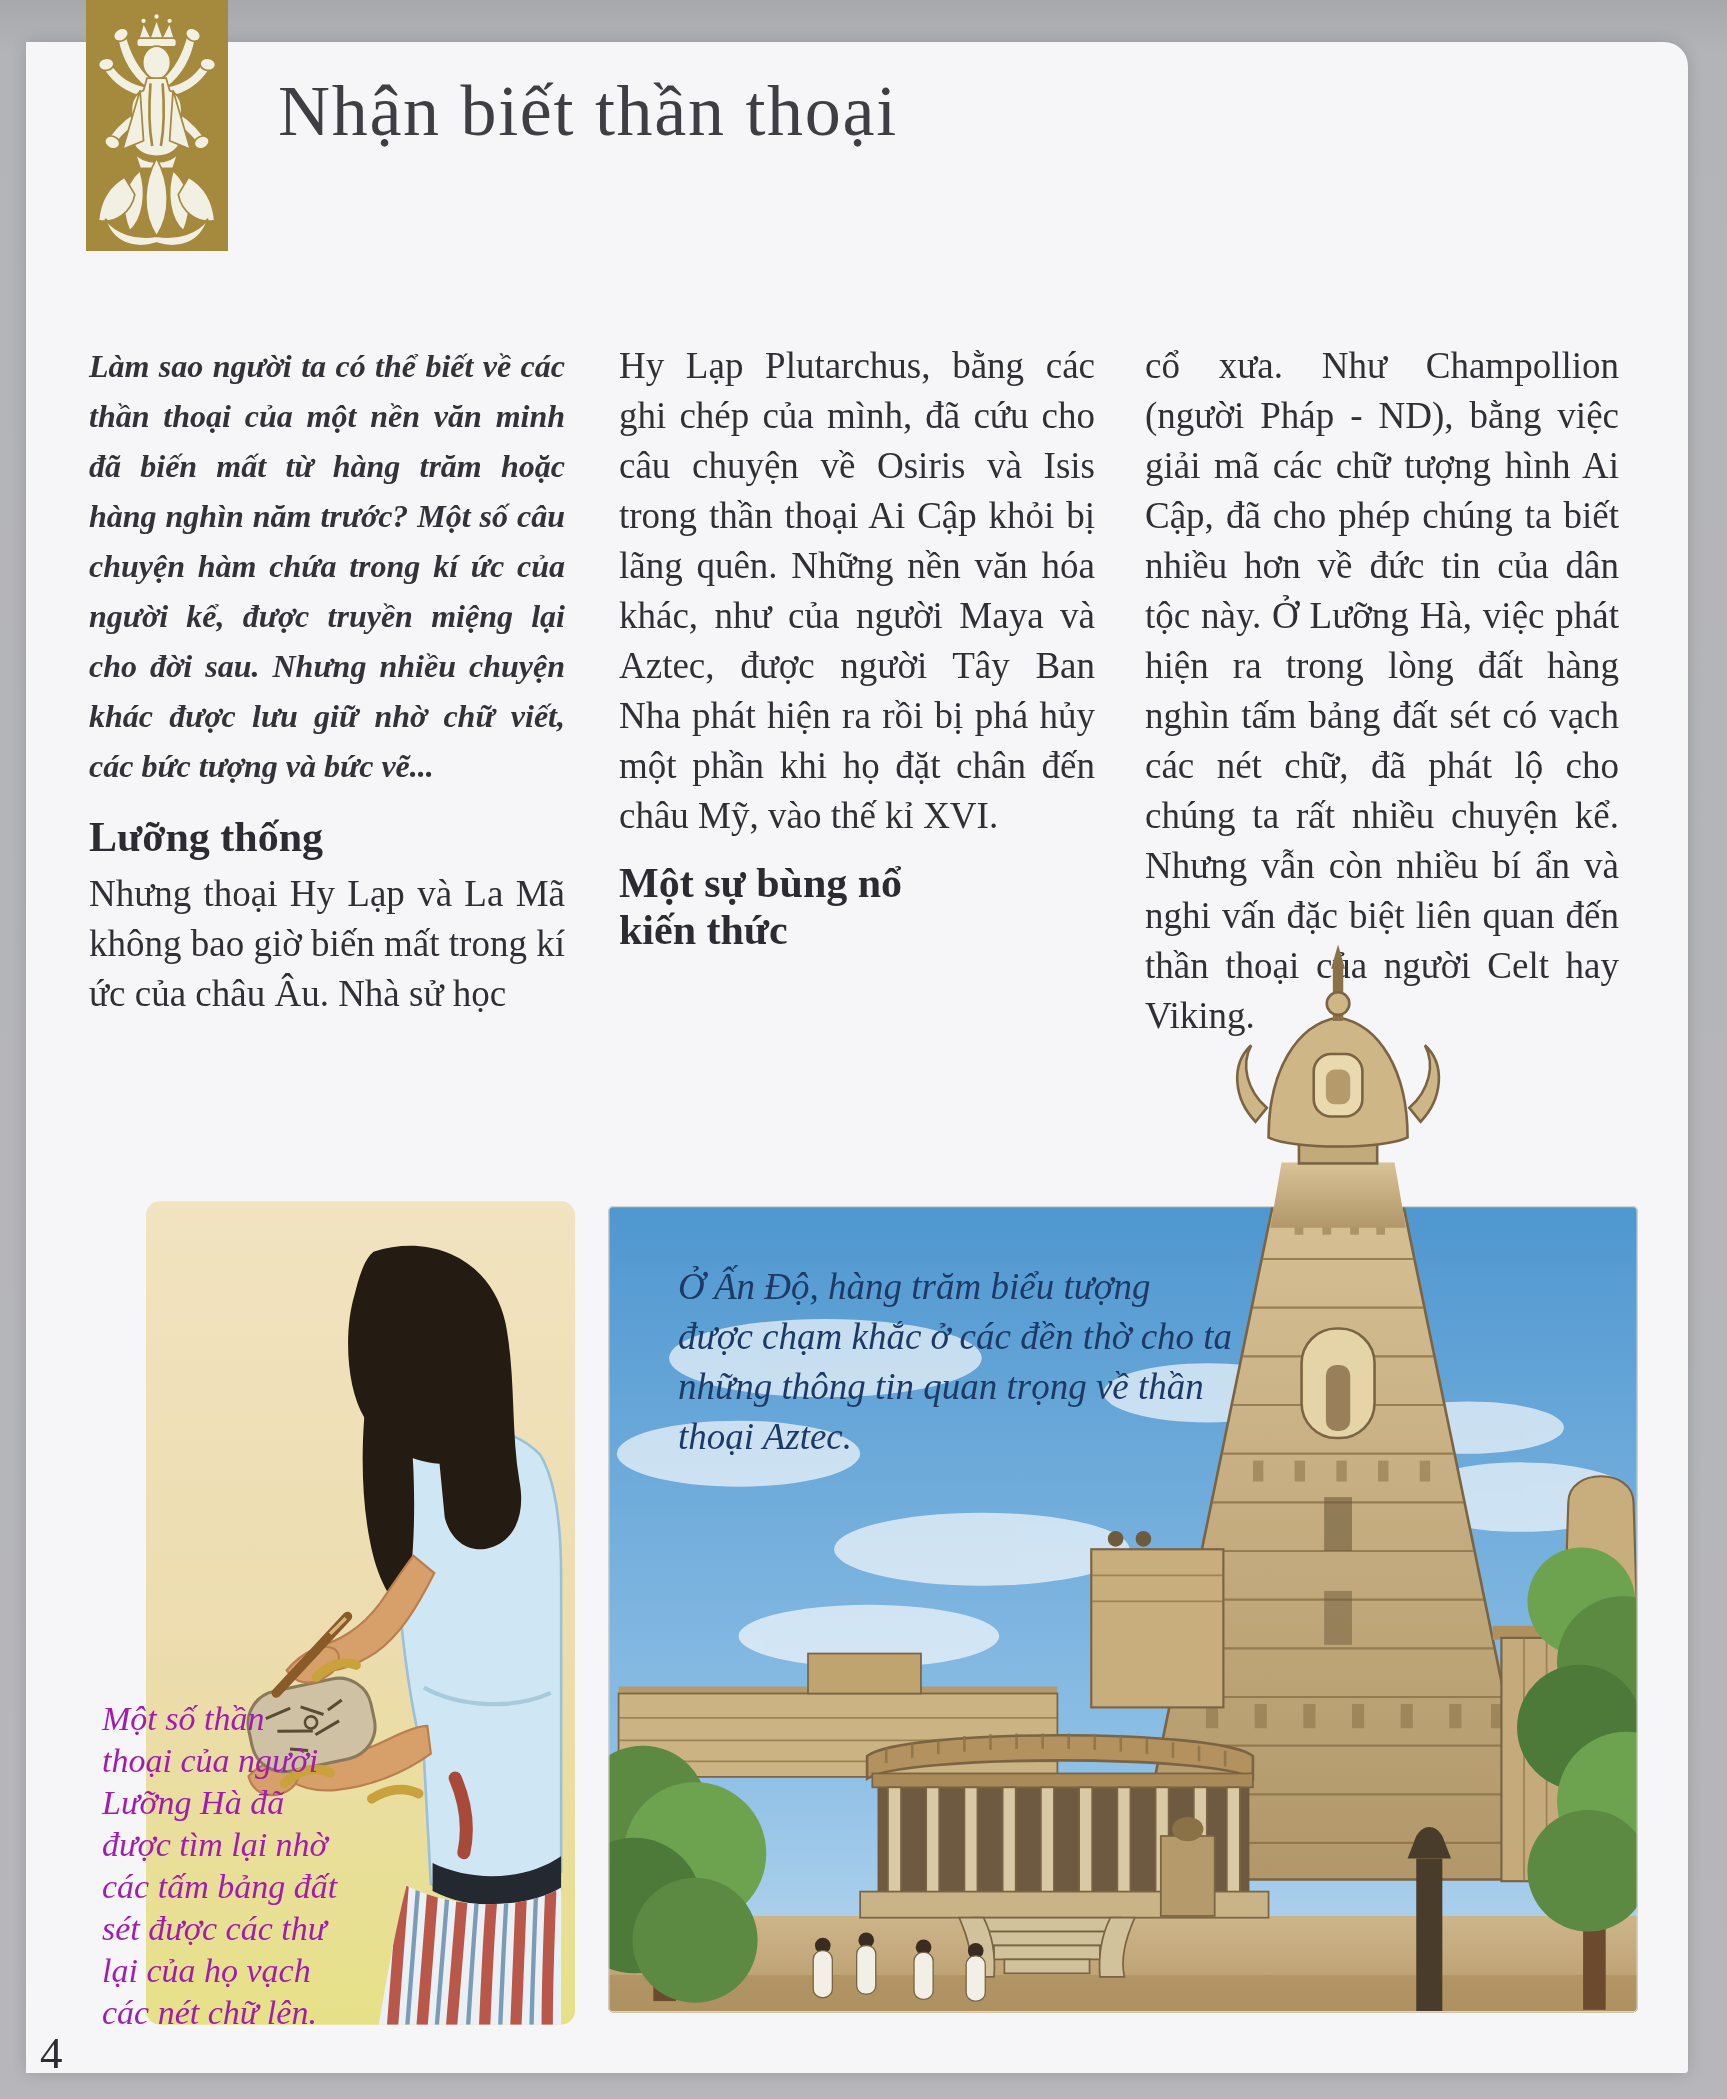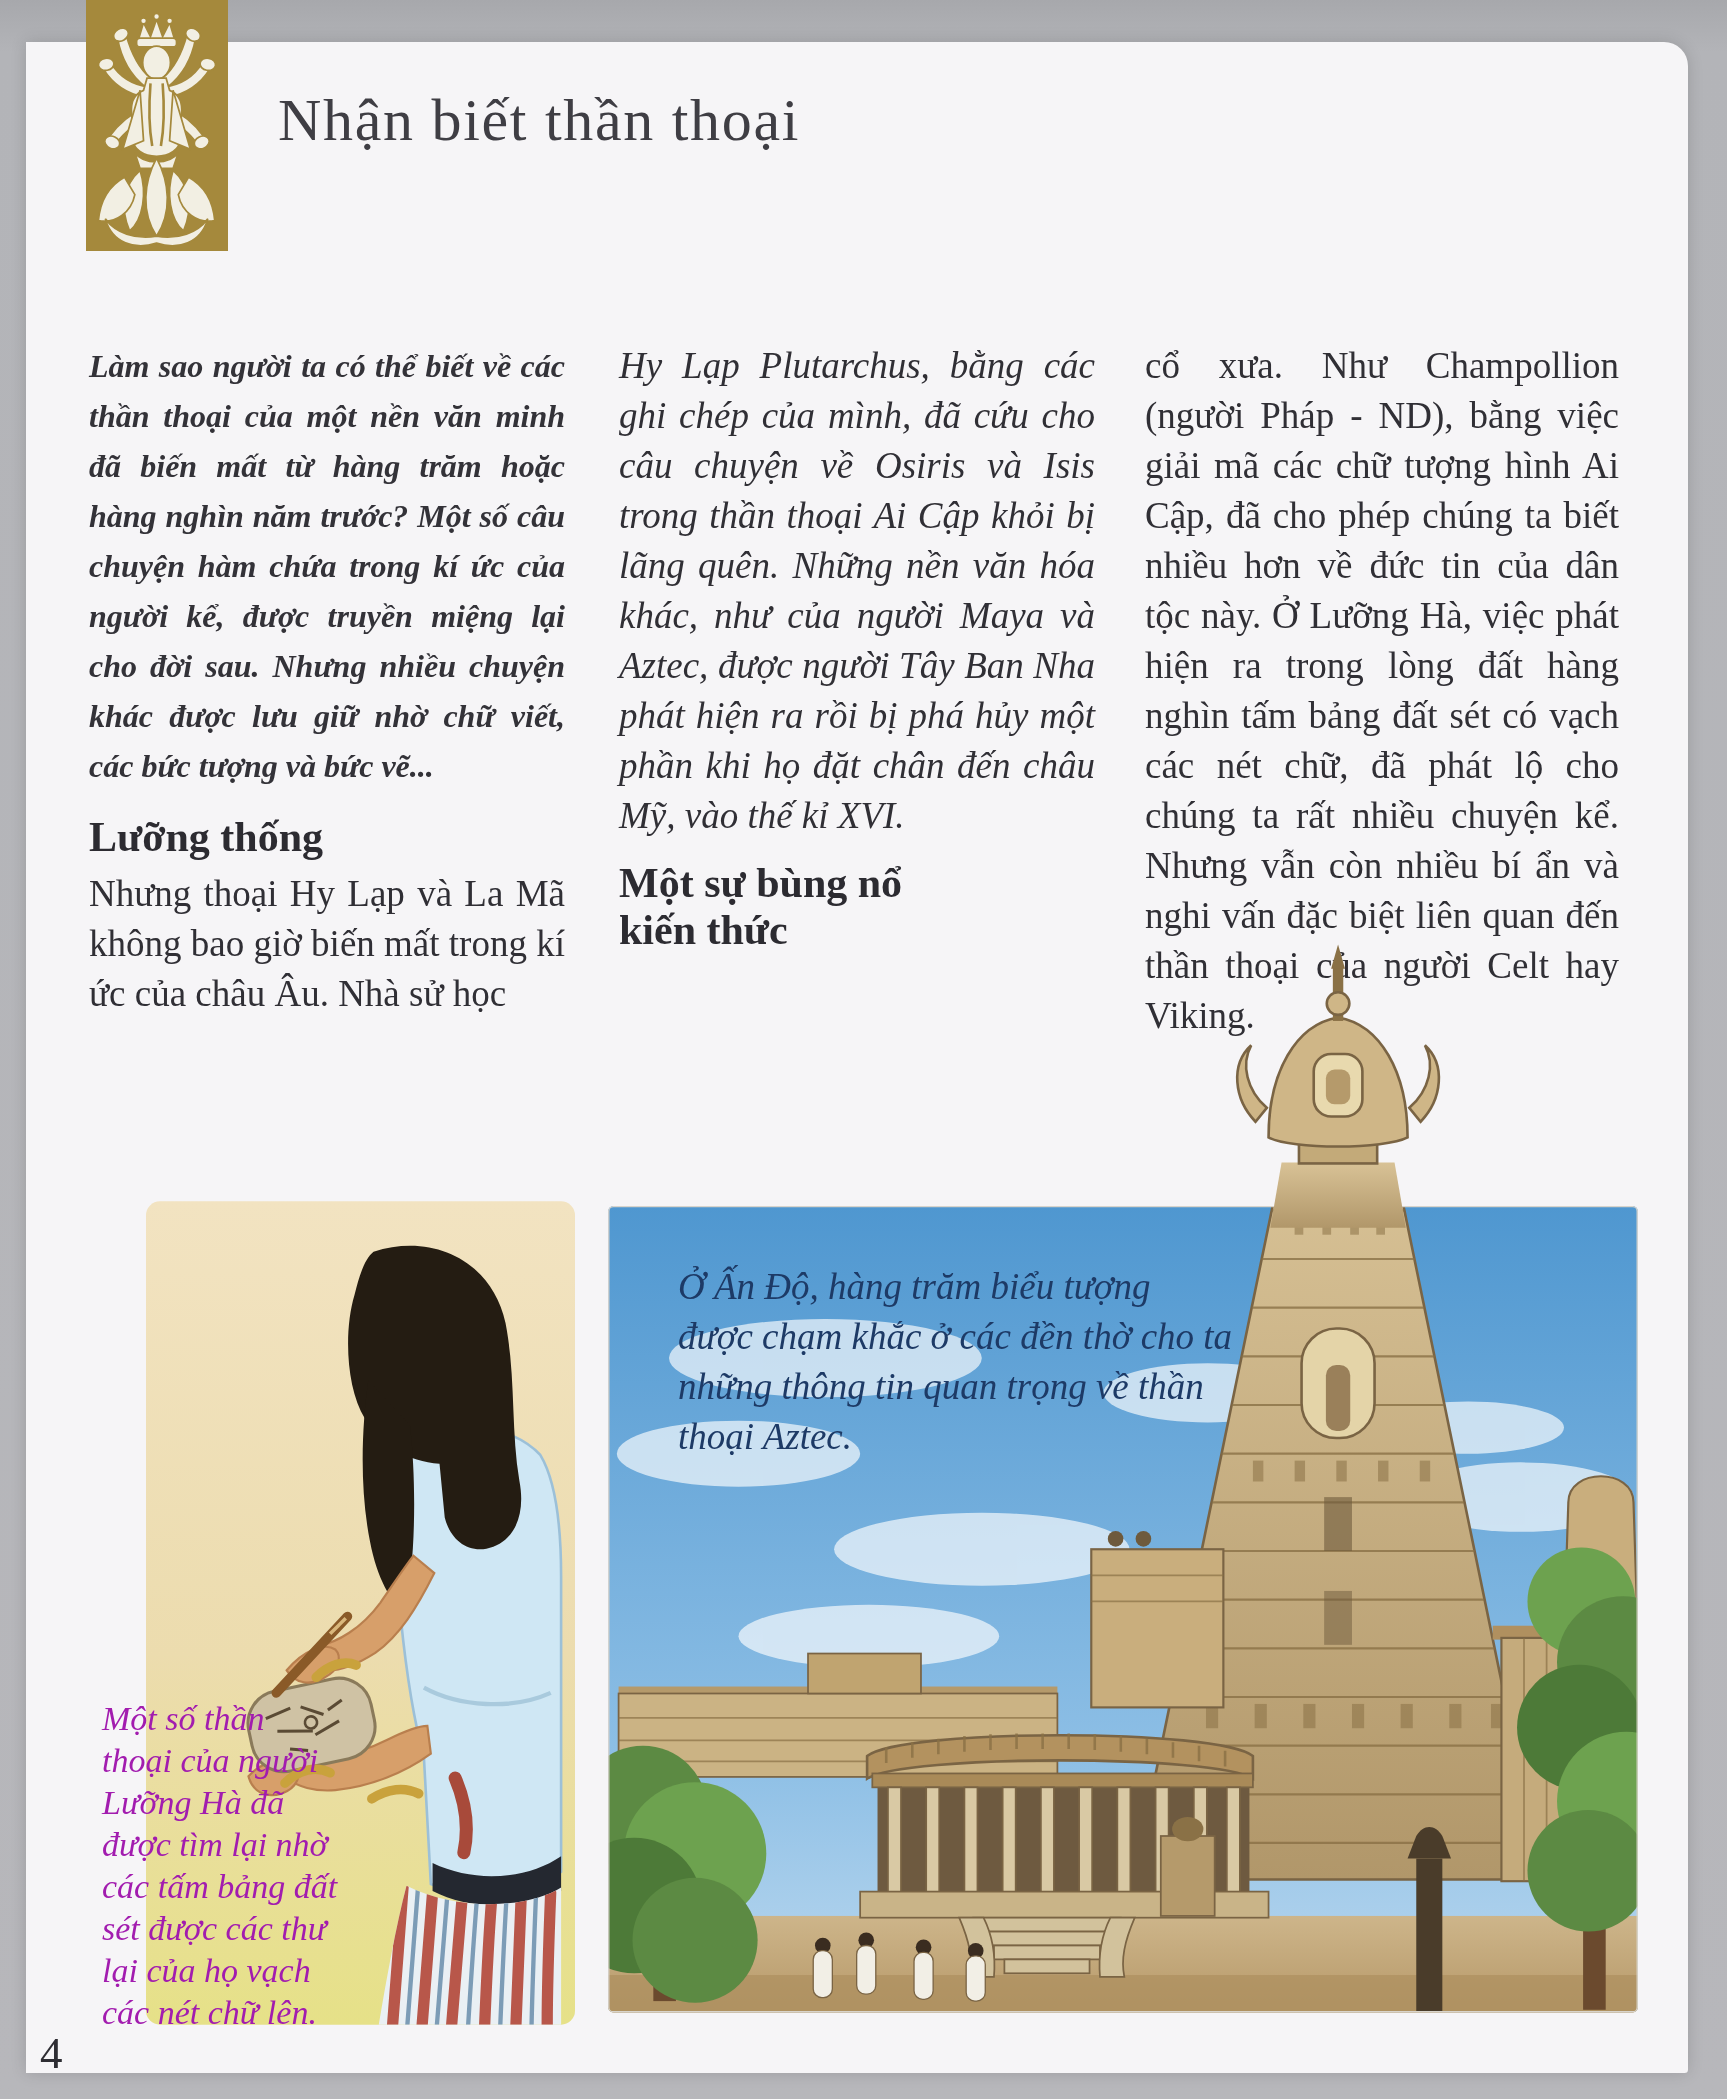--- a/index.html
+++ b/index.html
@@ -13,41 +13,41 @@
     background:#f6f5f7;border-radius:0 24px 3.5px 0;
     box-shadow:0 0 15.6px rgba(0,0,0,.15);
     overflow:visible;
   }
   .badge{
     position:absolute;left:60px;top:-42px;width:142px;height:251px;
     background:#a5893c;
   }
   .badge svg{display:block;width:100%;height:100%;}
   .title{
-    position:absolute;left:252px;top:44px;margin:0;
-    font-size:60px;font-weight:normal;color:#3f3e44;letter-spacing:1.7px;
+    position:absolute;left:252px;top:28px;margin:0;
+    font-size:72px;font-weight:normal;color:#3f3e44;letter-spacing:1.7px;
     white-space:nowrap;
   }
   .col{position:absolute;top:299px;color:#34333a;}
   .col-left{left:63px;width:476px;}
   .col-mid{left:593px;width:476px;}
   .col-right{left:1119px;width:474px;}
   .intro{
     margin:0 0 22.6px 0;font-style:italic;font-weight:bold;
     font-size:32px;line-height:50px;text-align:justify;color:#333238;
   }
   .col h2{
     margin:14px 0 8.7px 0;font-size:42px;line-height:47px;
     font-weight:bold;color:#2c2b31;
   }
   .col-mid h2{width:348px;margin-top:12px;}
   .bodytext{
     margin:0;font-size:37px;line-height:50px;text-align:justify;color:#302f35;
   }
-  .col-mid .bodytext{margin-bottom:19px;font-style:italic;}
+  .col-mid .bodytext{margin-bottom:19px;}
   .fig-scribe{
     position:absolute;left:120px;top:1159px;width:429px;height:824px;
   }
   .fig-scribe svg{display:block;width:100%;height:100%;}
   .caption-scribe{
     position:absolute;left:76px;top:1656px;width:236px;
     font-style:italic;font-size:34px;line-height:42px;color:#a21caf;
   }
   .fig-temple{
     position:absolute;left:582px;top:899px;width:1030px;height:1074px;

